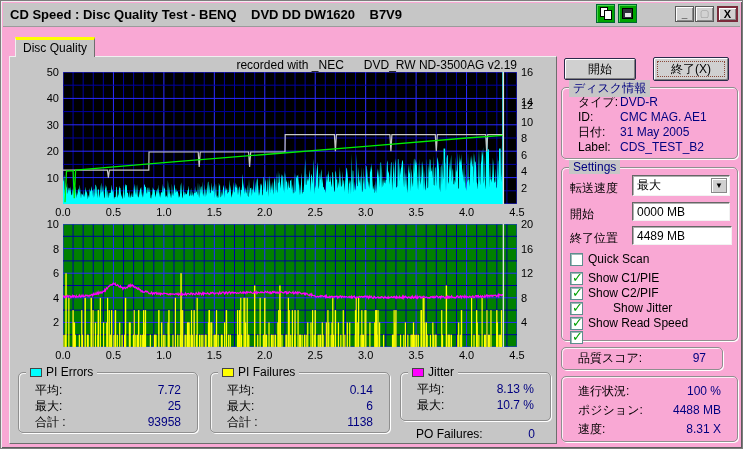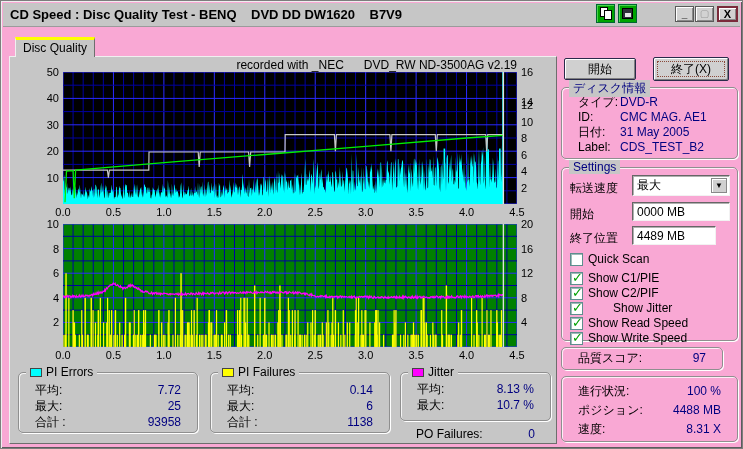--- a/index.html
+++ b/index.html
@@ -581,21 +581,21 @@
   <div class="gbox" style="left:560px;top:166px;width:177px;height:174px;">
     <span class="gtitle">Settings</span>
     <span class="frow" style="left:8px;top:12px;">転送速度</span>
     <div class="field" id="speed-select" style="left:70px;top:7px;width:98px;height:21px;">
       <span>最大</span>
       <span id="speed-arrow">▼</span>
     </div>
     <span class="frow" style="left:8px;top:38px;">開始</span>
     <div class="field" style="left:70px;top:34px;width:98px;height:19px;">0000 MB</div>
     <span class="frow" style="left:8px;top:62px;">終了位置</span>
-    <div class="field" style="left:70px;top:58px;width:84px;height:19px;">4489 MB</div>
+    <div class="field" style="left:70px;top:58px;width:100px;height:19px;">4489 MB</div>
     <div class="cbrow" style="left:8px;top:84px;">
         <span class="cb"></span>
         <span>Quick Scan</span>
       </div>
     <div class="cbrow" style="left:8px;top:103px;">
         <span class="cb checked"></span>
         <span>Show C1/PIE</span>
       </div>
     <div class="cbrow" style="left:8px;top:118px;">
         <span class="cb checked"></span>
@@ -604,21 +604,20 @@
     <div class="cbrow" style="left:8px;top:133px;gap:25px;">
         <span class="cb checked"></span>
         <span>Show Jitter</span>
       </div>
     <div class="cbrow" style="left:8px;top:148px;">
         <span class="cb checked"></span>
         <span>Show Read Speed</span>
       </div>
     <div class="cbrow" style="left:8px;top:163px;">
         <span class="cb checked"></span>
-        <span>Show Write Speed</span>
       </div>
   </div>
 
   <div class="gbox" style="left:560px;top:346px;width:162px;height:23px;">
     <div class="statrow" style="line-height:21px;">
         <span class="lb">品質スコア:</span>
         <span class="val">97</span>
       </div>
   </div>
   <div class="gbox" style="left:560px;top:375px;width:177px;height:66px;">

